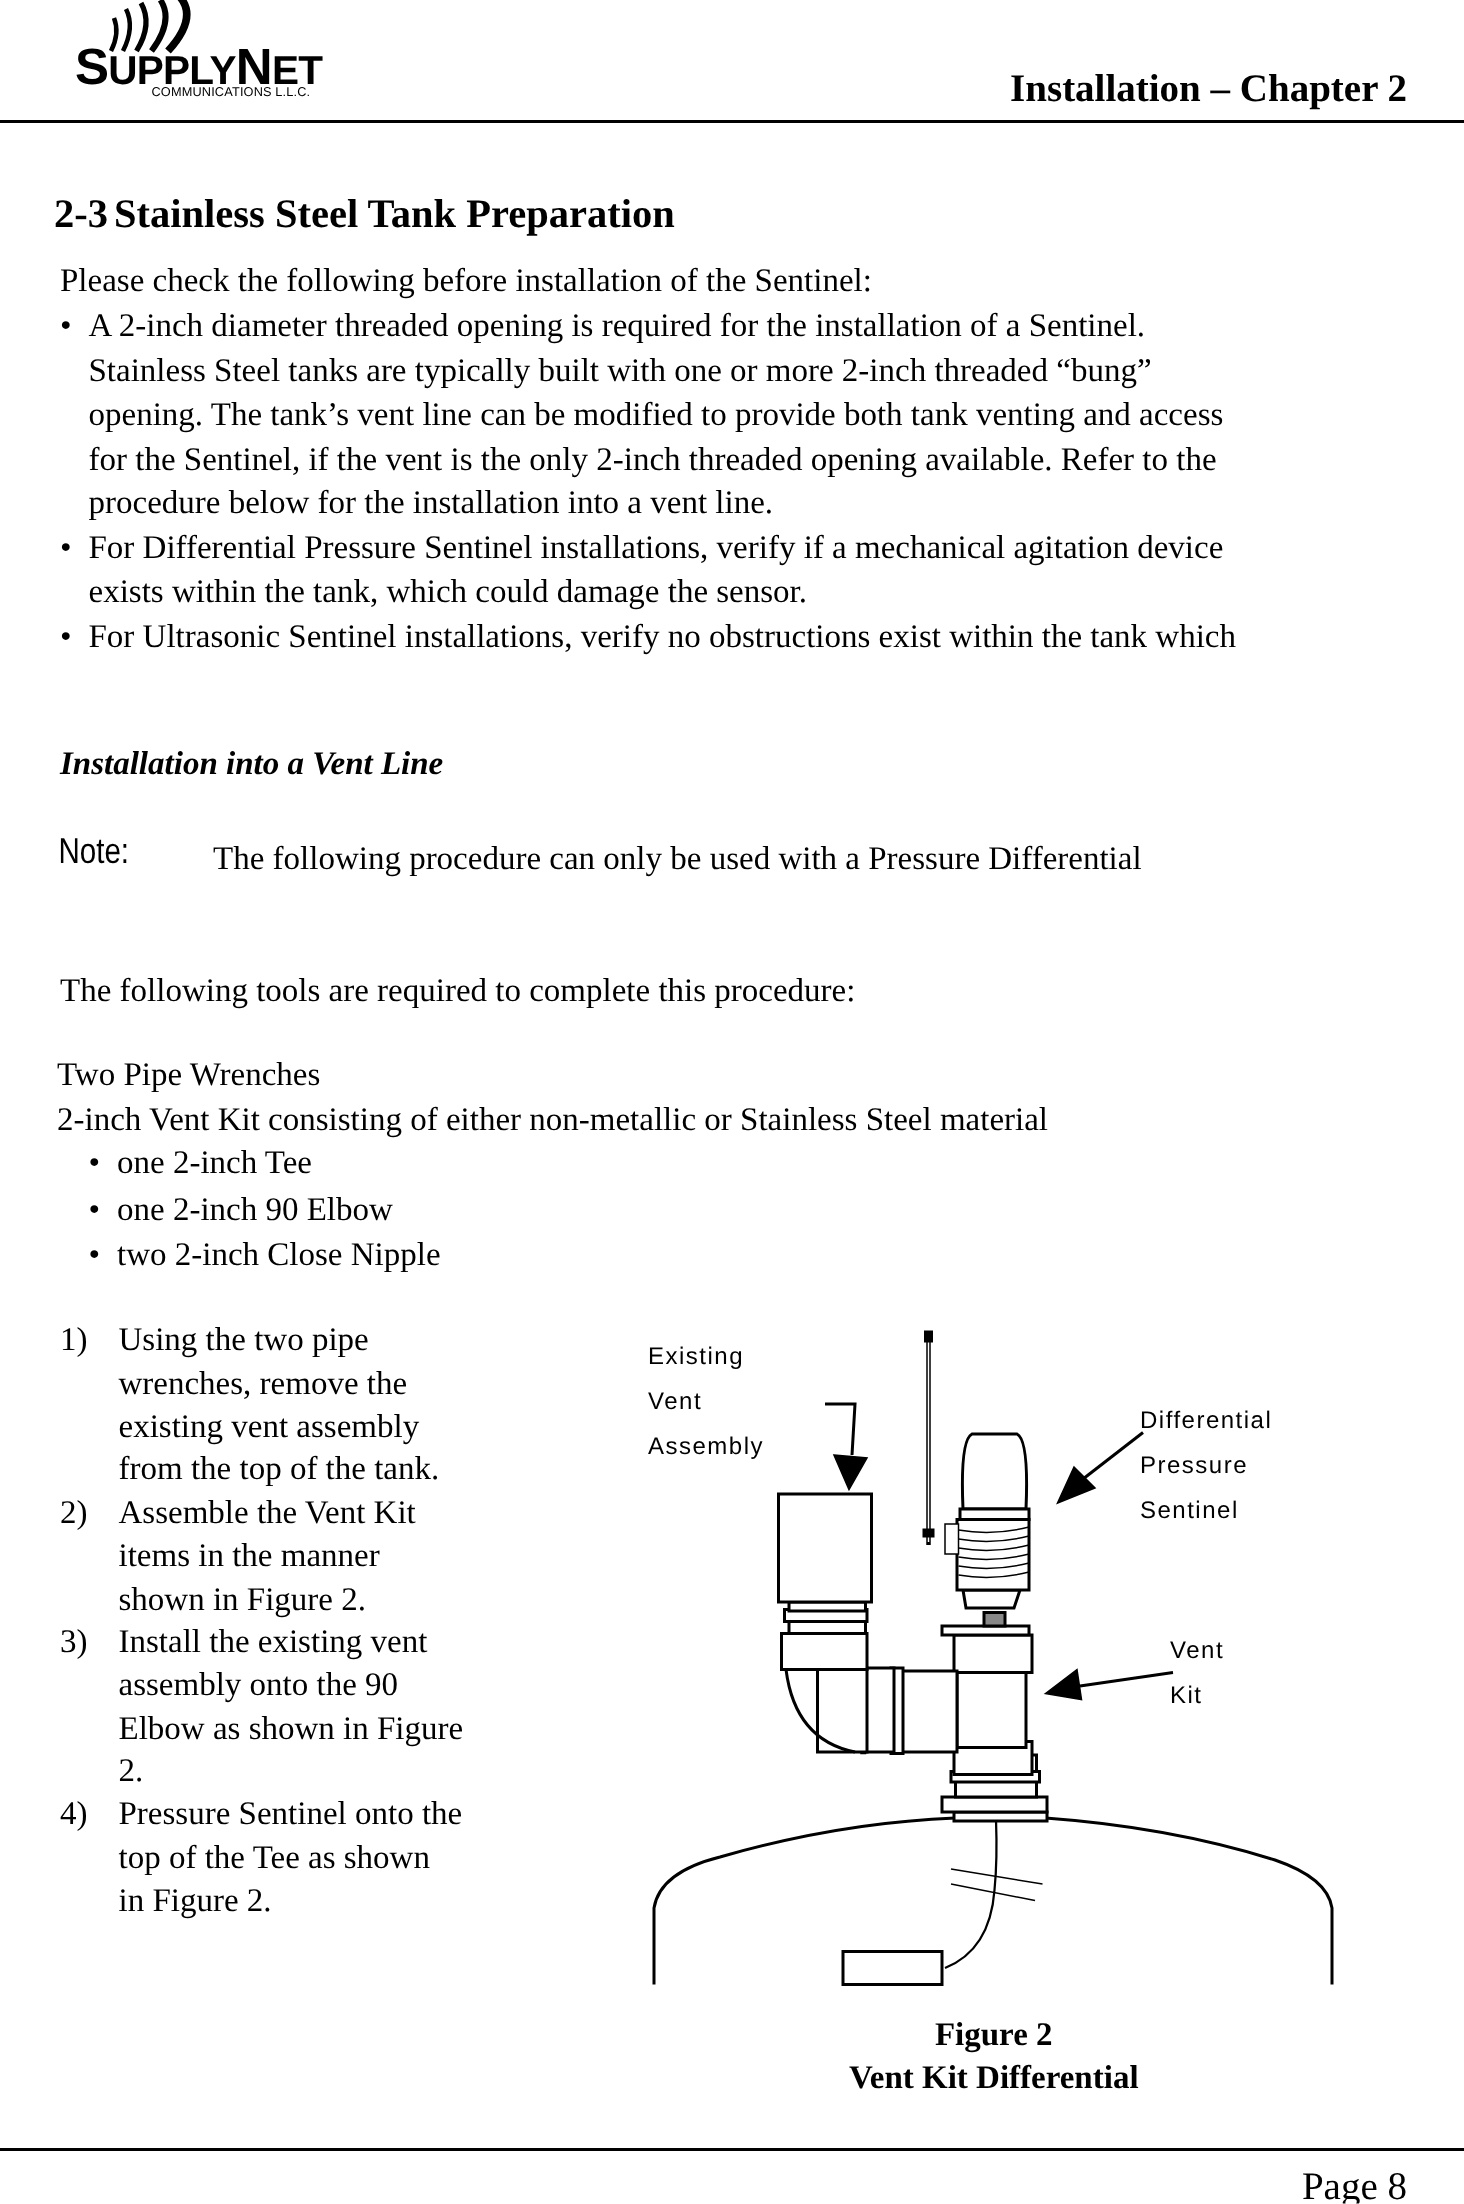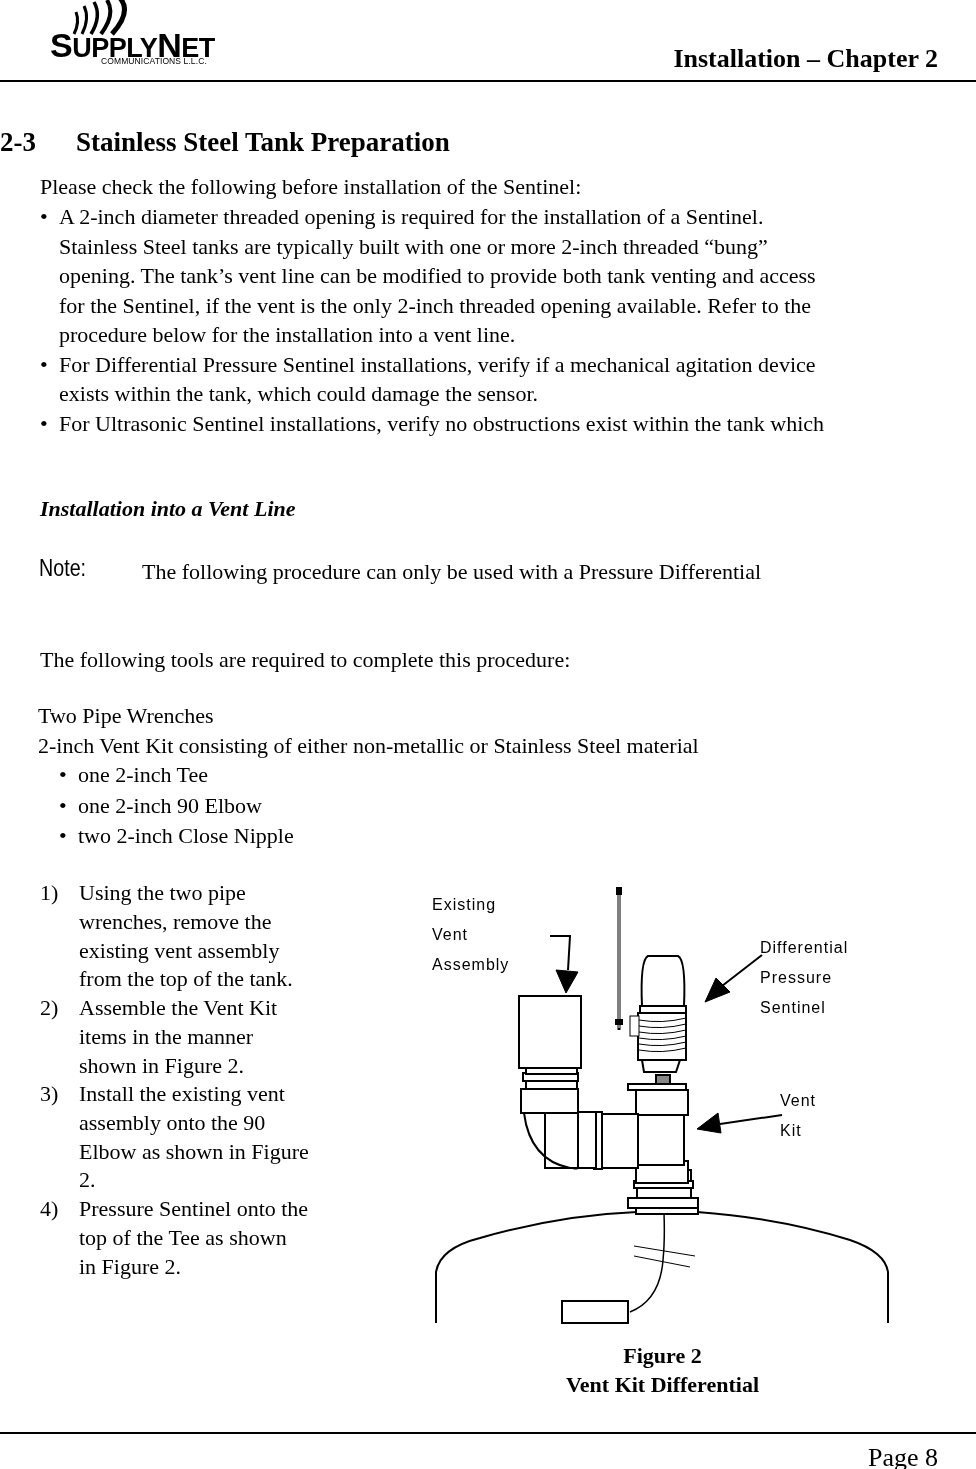--- a/index.html
+++ b/index.html
@@ -39,21 +39,21 @@
   </svg>
   <div class="abs logo-main" style="left:0px; top:28px;">
     <span class="big">S</span><span>UPPLY</span><span class="big">N</span><span>ET</span>
   </div>
   <div class="abs logo-sub" style="left:51px; top:56px;">COMMUNICATIONS L.L.C.</div>
 </div>
 
 <div class="abs hdr-title" style="right:38px; top:44px;">Installation – Chapter 2</div>
 <div class="abs rule" style="left:0; top:80px; width:976px;"></div>
 
-<div class="abs sec-title" style="left:0px; top:127px;">2-3</div>
+<div class="abs sec-title" style="left:0px; top:127px;padding-left:36px;">2-3</div>
 <div class="abs sec-title" style="left:76px; top:127px;">Stainless Steel Tank Preparation</div>
 
 <div class="abs body" style="left:40px; top:172px;">Please check the following before installation of the Sentinel:</div>
 
 <div class="abs body" style="left:40px; top:202px; width:920px;">
   <div style="position:relative; padding-left:19px;">
     <span class="bullet" style="left:0;">•</span>
     <div>A 2-inch diameter threaded opening is required for the installation of a Sentinel.</div>
     <div>Stainless Steel tanks are typically built with one or more 2-inch threaded “bung”</div>
     <div>opening.  The tank’s vent line can be modified to provide both tank venting and access</div>

